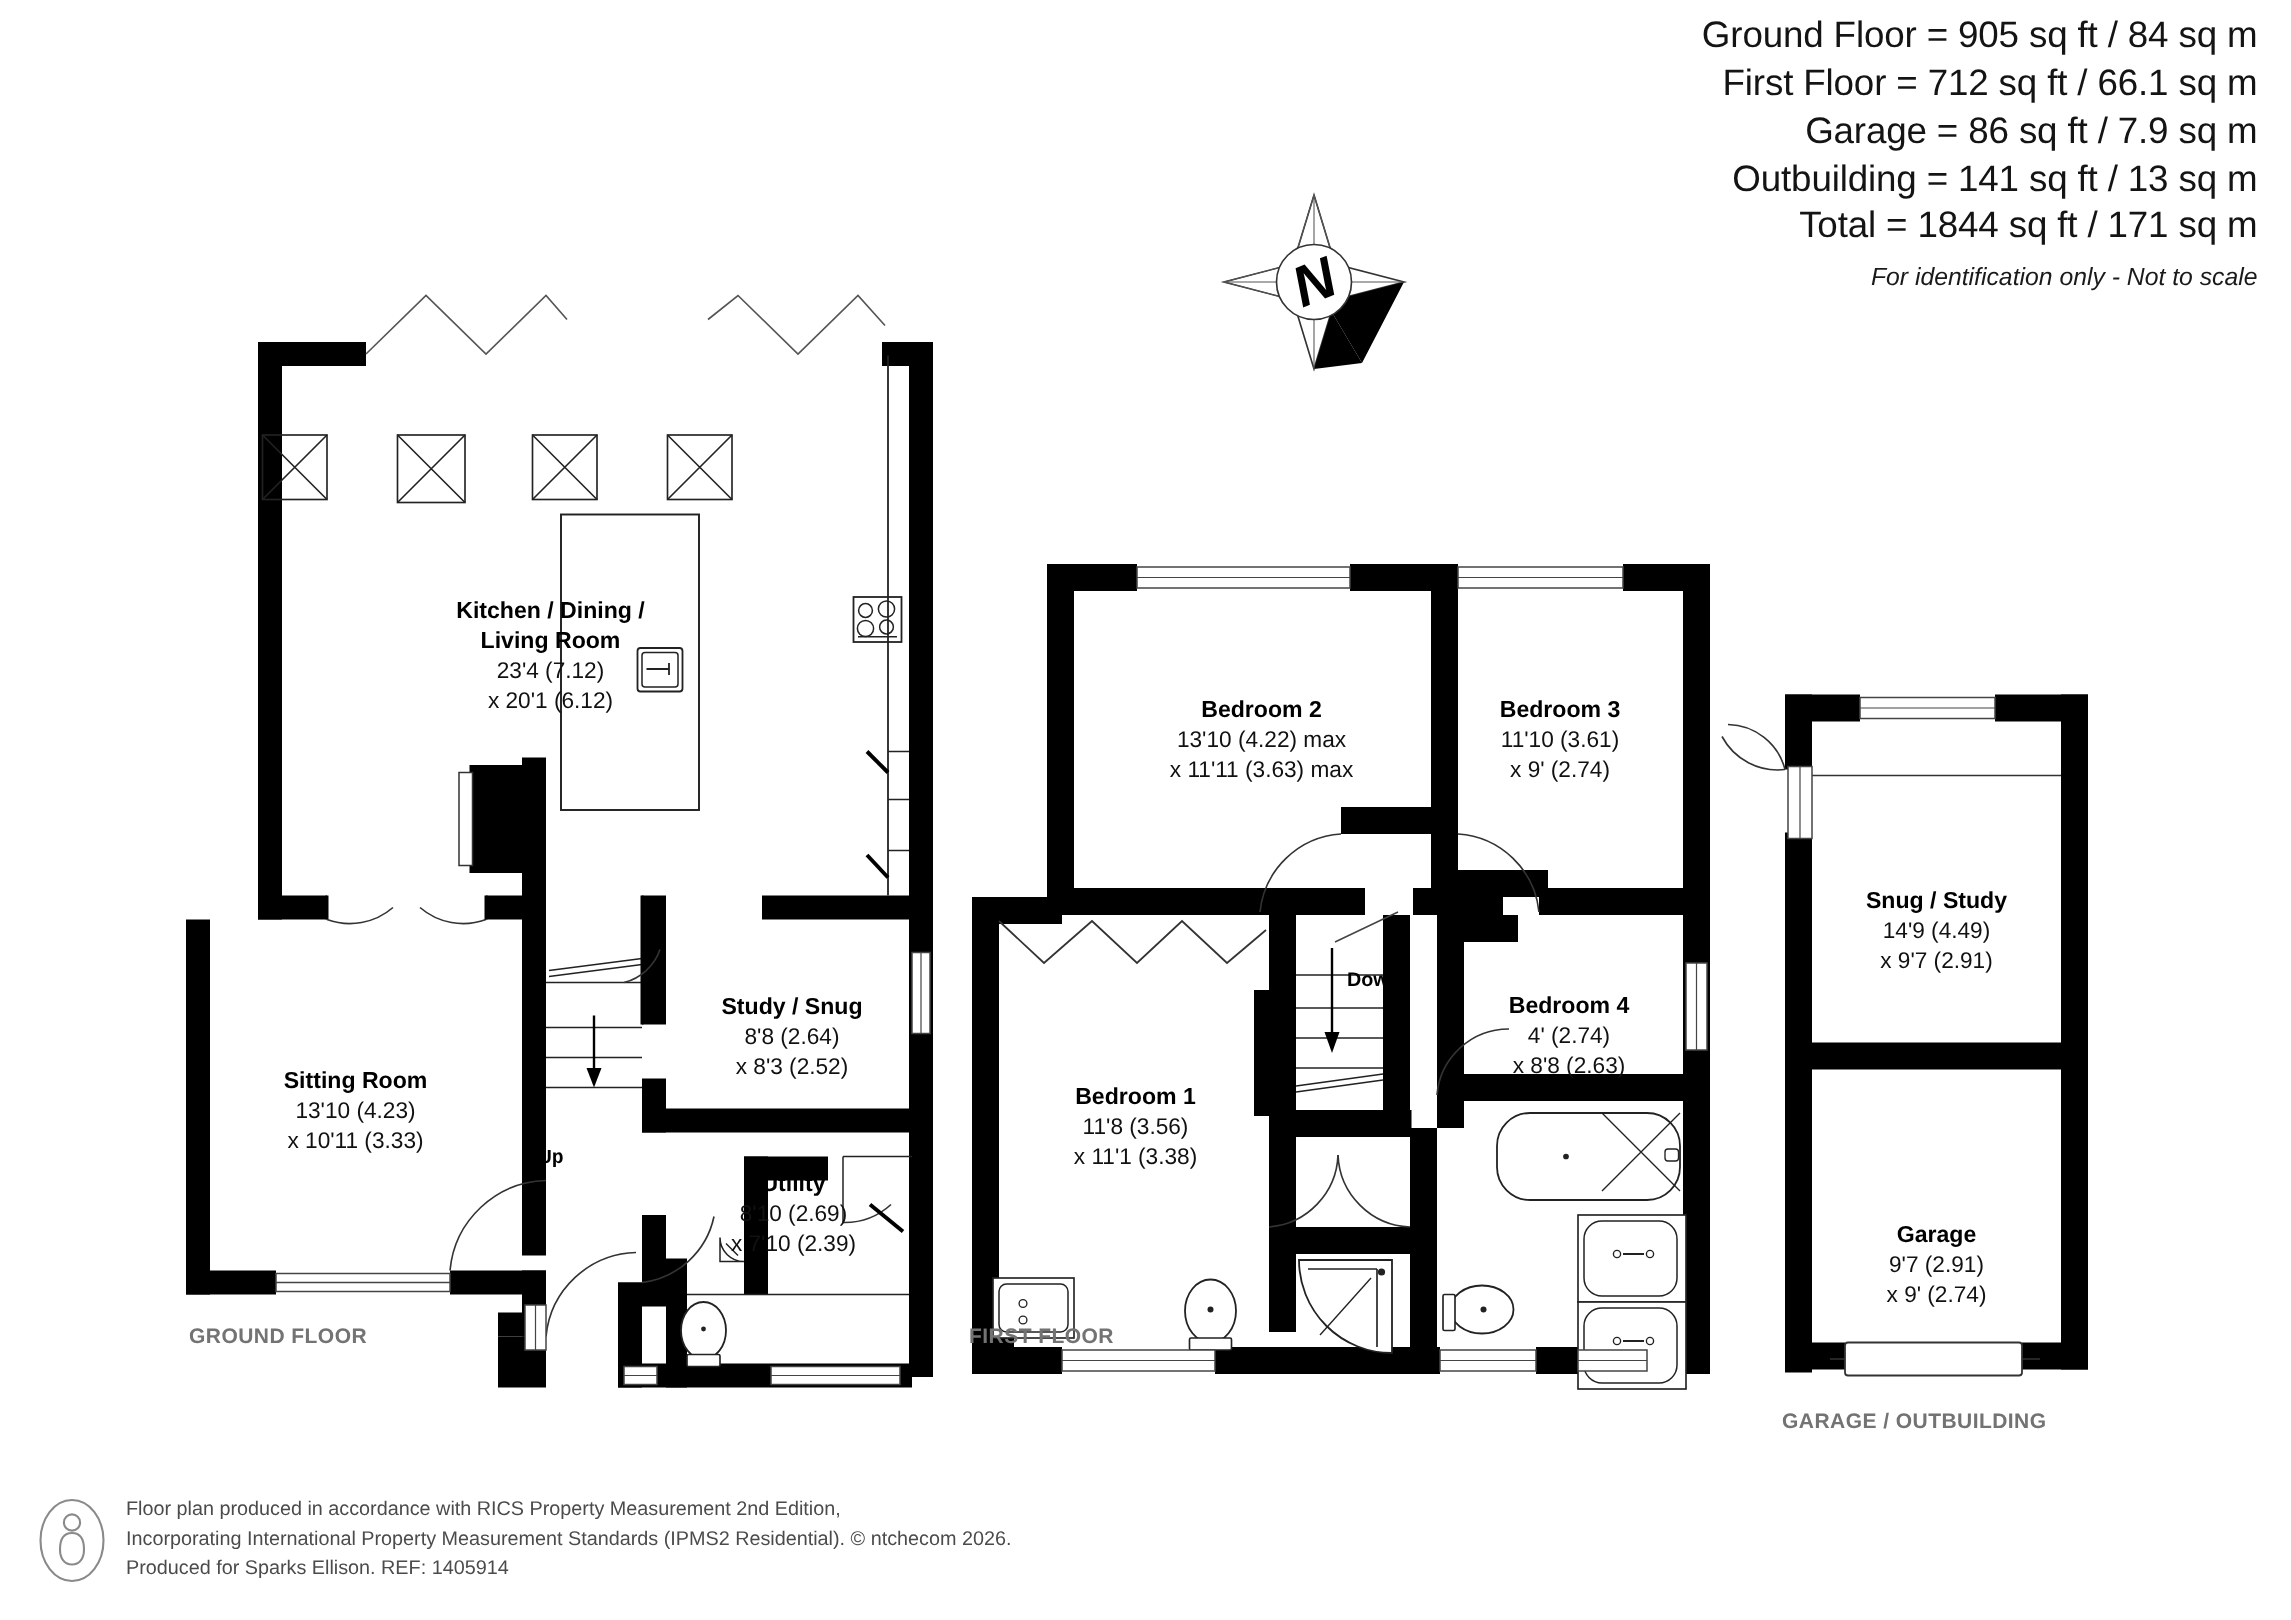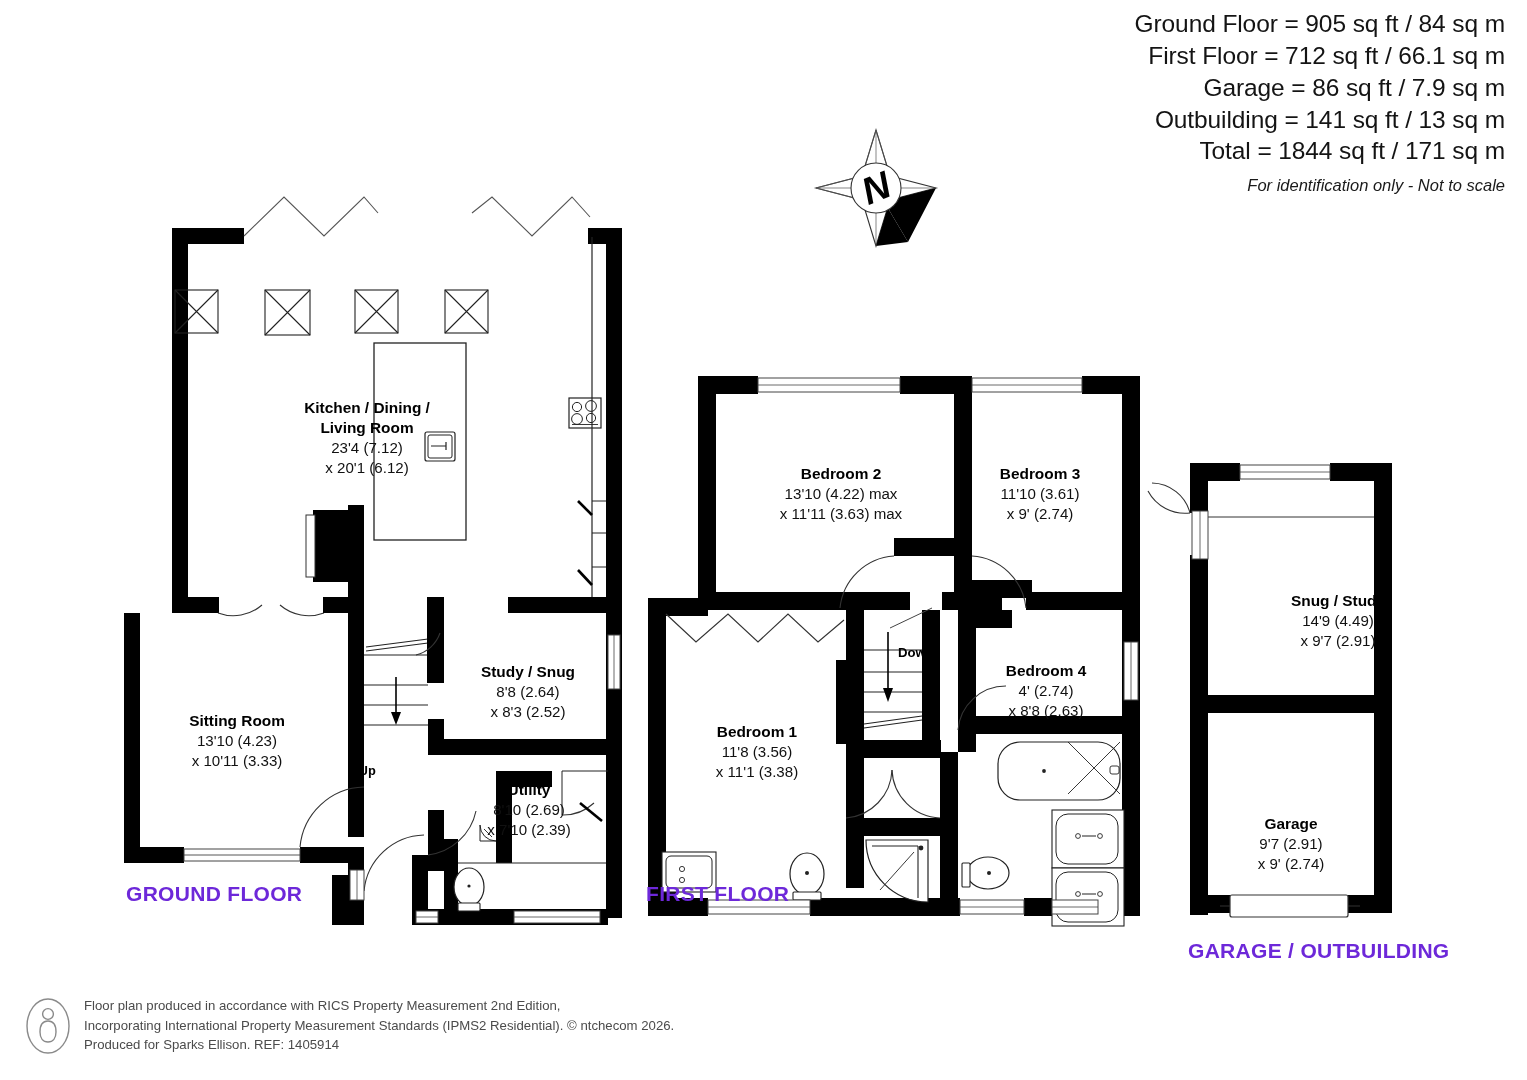--- a/index.html
+++ b/index.html
@@ -41,21 +41,21 @@
     white-space: nowrap;
     font-style: italic;
   }
 
   
   .footer {
     position: absolute;
     left: 26px;
     top: 996px;
     display: flex;
-    align-items: flex-start;
+    align-items: flex-end;
     gap: 14px;
   }
   .footer .rics-badge {
     width: 44px;
     height: 56px;
     flex: 0 0 auto;
     margin-top: 2px;
   }
   .footer .txt {
     font-size: 13.2px;
@@ -66,24 +66,24 @@
 
   
   .plan {
     position: absolute;
   }
   .plan svg { display: block; overflow: visible; }
 
   
   .floor-caption {
     position: absolute;
-    font-size: 21px;
+    font-size: 14px;
     font-weight: bold;
     letter-spacing: 0.3px;
-    color: #6d28d9;
+    color: #737373;
     white-space: nowrap;
   }
 
   
   .room-label {
     position: absolute;
     text-align: center;
     line-height: 1.30;
     white-space: nowrap;
     transform: translateX(-50%);
@@ -504,21 +504,21 @@
         <path d="M10 58 A42 42 0 0 1 -32 36" stroke="#333" stroke-width="1.1"></path>
 
         <rect x="50" y="440" width="118" height="22" fill="#fff" stroke="#333" stroke-width="1.2" rx="2"></rect>
         <path d="M40 451 L50 451 M168 451 L180 451" stroke="#333" stroke-width="1"></path>
       </g>
     </svg>
   </div>
 
   <div class="floor-caption" style="left:1188px; top:939px;">GARAGE / OUTBUILDING</div>
 
-  <div class="room-label" style="left:1291px; top:591px;margin-left:47px;">
+  <div class="room-label" style="left:1291px; top:591px;">
     <div class="nm">Snug / Study</div>
     <div class="dim">14'9 (4.49)</div>
     <div class="dim">x 9'7 (2.91)</div>
   </div>
 
   <div class="room-label" style="left:1291px; top:814px;">
     <div class="nm">Garage</div>
     <div class="dim">9'7 (2.91)</div>
     <div class="dim">x 9' (2.74)</div>
   </div>

